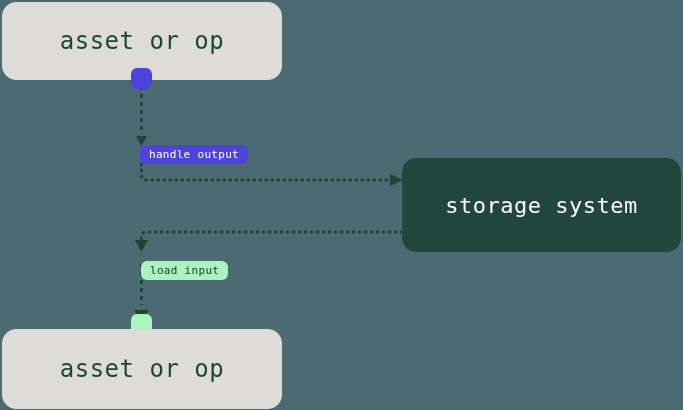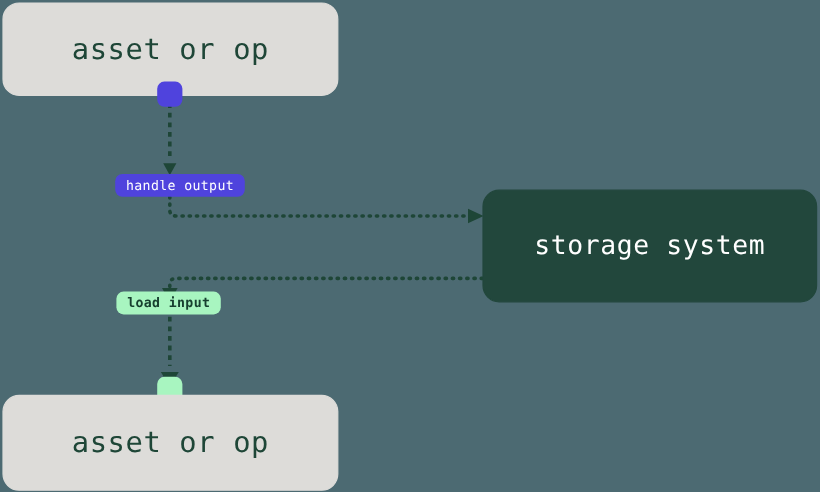--- a/index.html
+++ b/index.html
@@ -107,33 +107,33 @@
     align-items: center;
     justify-content: center;
     height: 19px;
     padding: 0 9px;
     border-radius: 6px;
     font-family: "DejaVu Sans Mono", "Liberation Mono", monospace;
     font-size: 11px;
     letter-spacing: 0.3px;
     white-space: nowrap;
     box-sizing: border-box;
+    margin-left: 44px;
   }
   #label-handle-output {
     left: 96px;
     top: 145px;
     background: #4f43dd;
     color: #ffffff;
   }
   #label-load-input {
     left: 97px;
-    top: 243px;
+    top: 261px;
     background: #a8f5c0;
     color: #17402f;
-    font-weight: bold;
   }
 
   svg.edges {
     position: absolute;
     left: 0;
     top: 0;
     width: 683px;
     height: 410px;
     pointer-events: none;
   }

